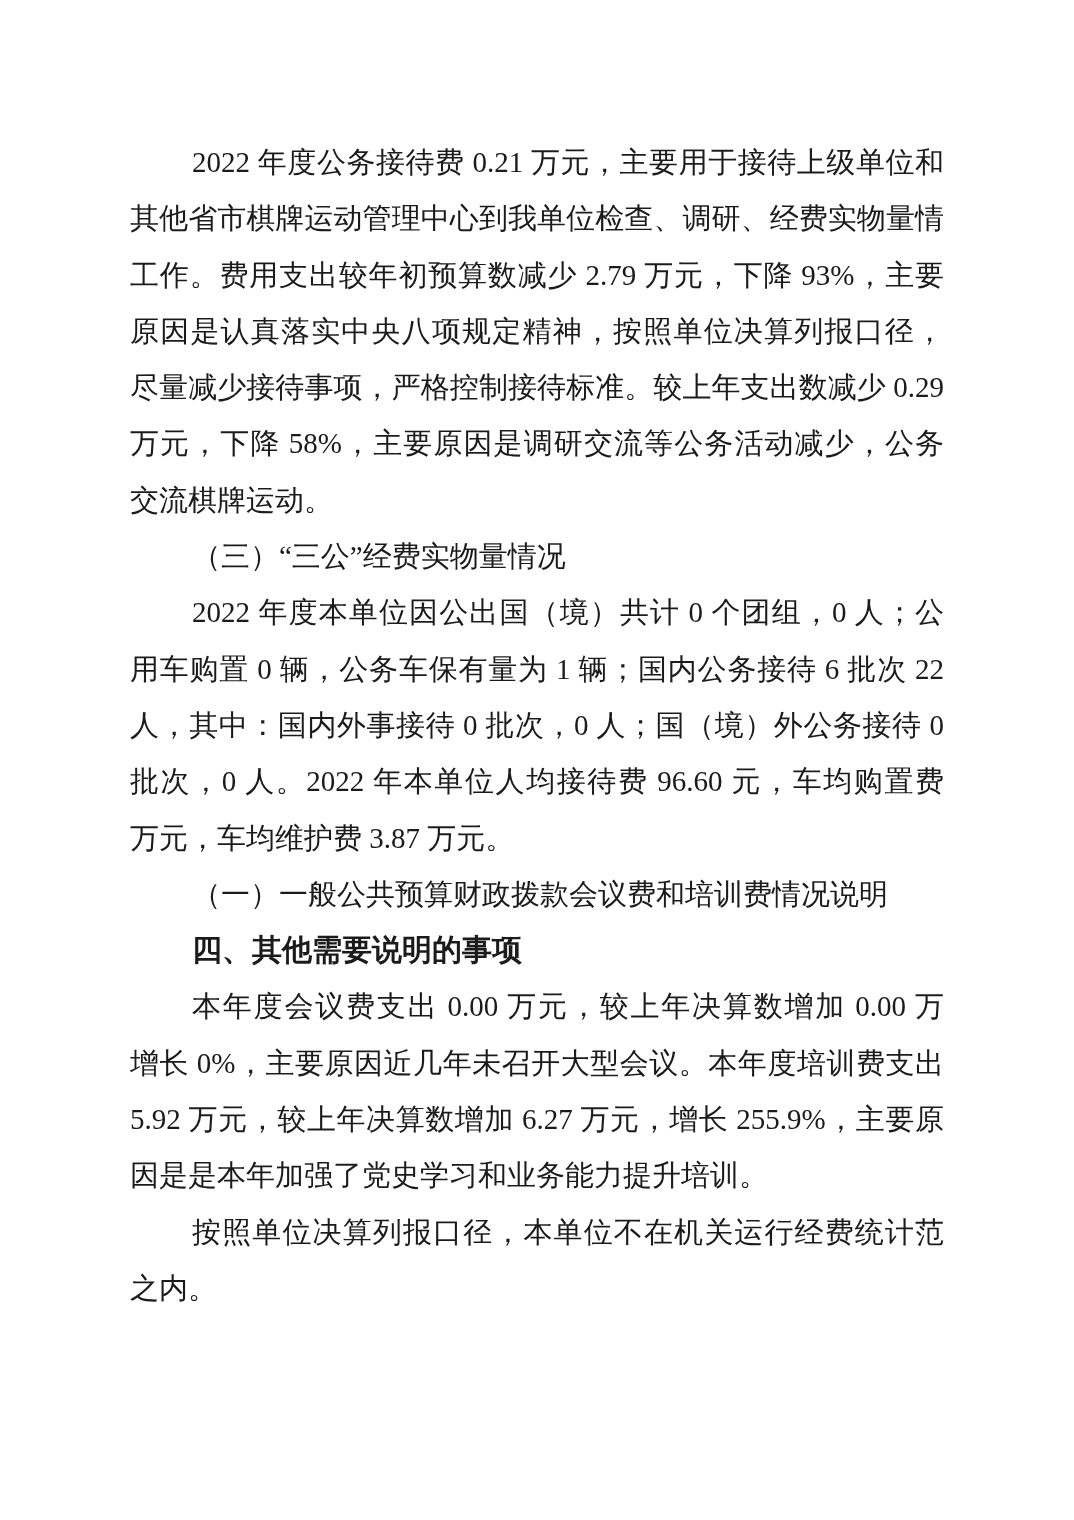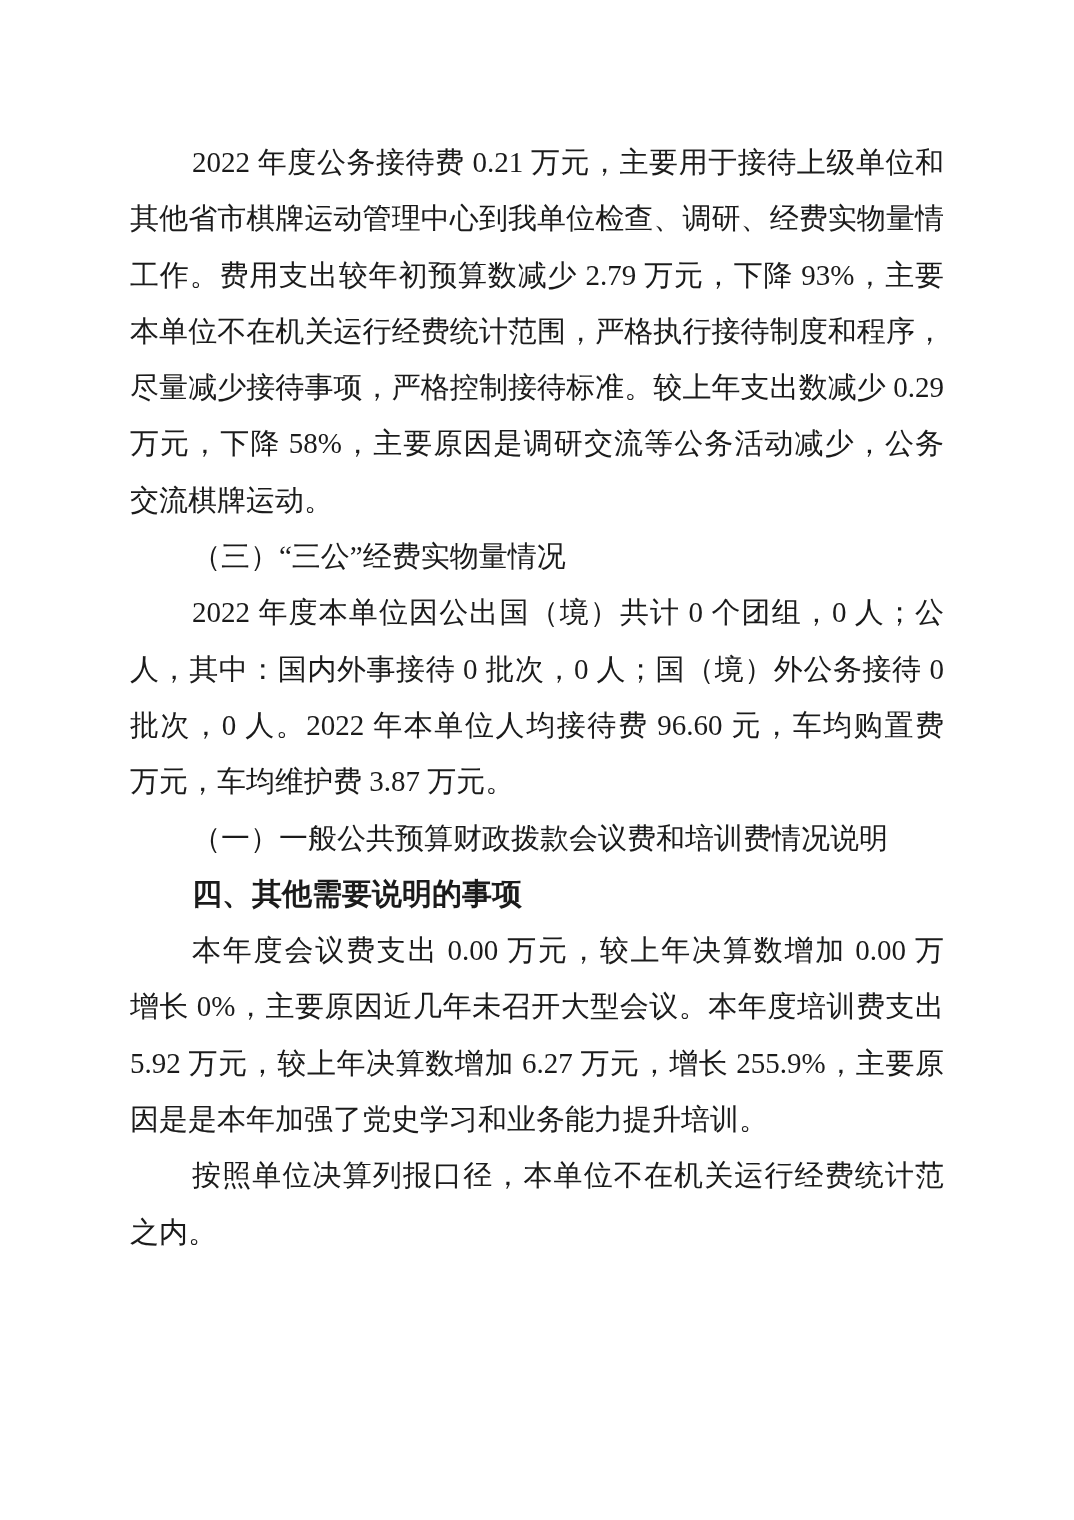--- a/index.html
+++ b/index.html
@@ -47,30 +47,31 @@
 </style>
 </head>
 <body>
 
 <div class="page">
   <div>
       <div class="block paragraph">
         <div class="line first">2022 年度公务接待费 0.21 万元，主要用于接待上级单位和</div>
         <div class="line">其他省市棋牌运动管理中心到我单位检查、调研、经费实物量情况</div>
         <div class="line">工作。费用支出较年初预算数减少 2.79 万元，下降 93%，主要</div>
-        <div class="line">本单位不在机关运行经费统计范围，严格执行接待制度和程序，</div>
+        <div class="line">原因是认真落实中央八项规定精神，按照单位决算列报口径，</div>
         <div class="line">尽量减少接待事项，严格控制接待标准。较上年支出数减少 0.29</div>
         <div class="line">万元，下降 58%，主要原因是调研交流等公务活动减少，公务接</div>
         <div class="line last">交流棋牌运动。</div>
       </div>
       <div class="block heading-kaiti">
         <div class="line first last">（三）“三公”经费实物量情况</div>
       </div>
       <div class="block paragraph">
         <div class="line first">2022 年度本单位因公出国（境）共计 0 个团组，0 人；公务</div>
+        <div class="line">用车购置 0 辆，公务车保有量为 1 辆；国内公务接待 6 批次 22</div>
         <div class="line">人，其中：国内外事接待 0 批次，0 人；国（境）外公务接待 0</div>
         <div class="line">批次，0 人。2022 年本单位人均接待费 96.60 元，车均购置费 0.00</div>
         <div class="line last">万元，车均维护费 3.87 万元。</div>
       </div>
       <div class="block heading-kaiti">
         <div class="line first last">（一）一般公共预算财政拨款会议费和培训费情况说明</div>
       </div>
       <div class="block heading-bold">
         <div class="line first last">四、其他需要说明的事项</div>
       </div>

